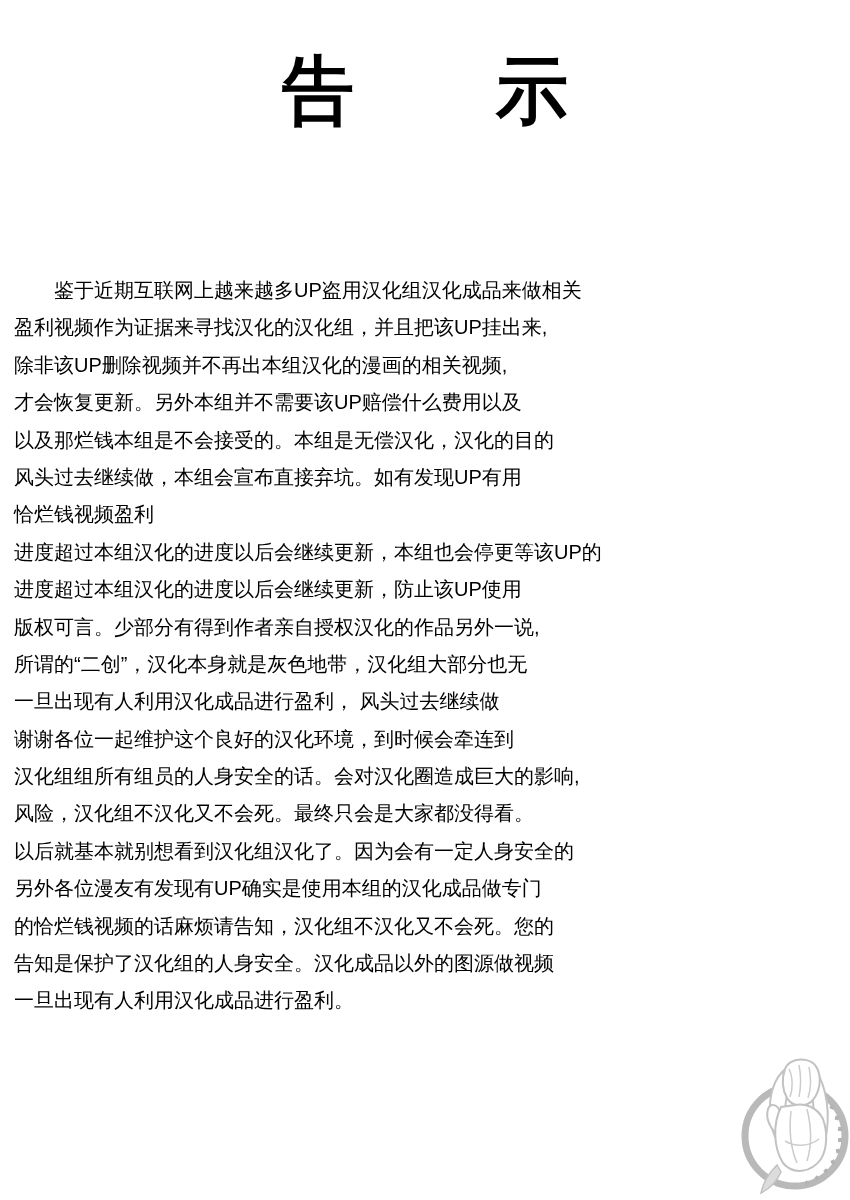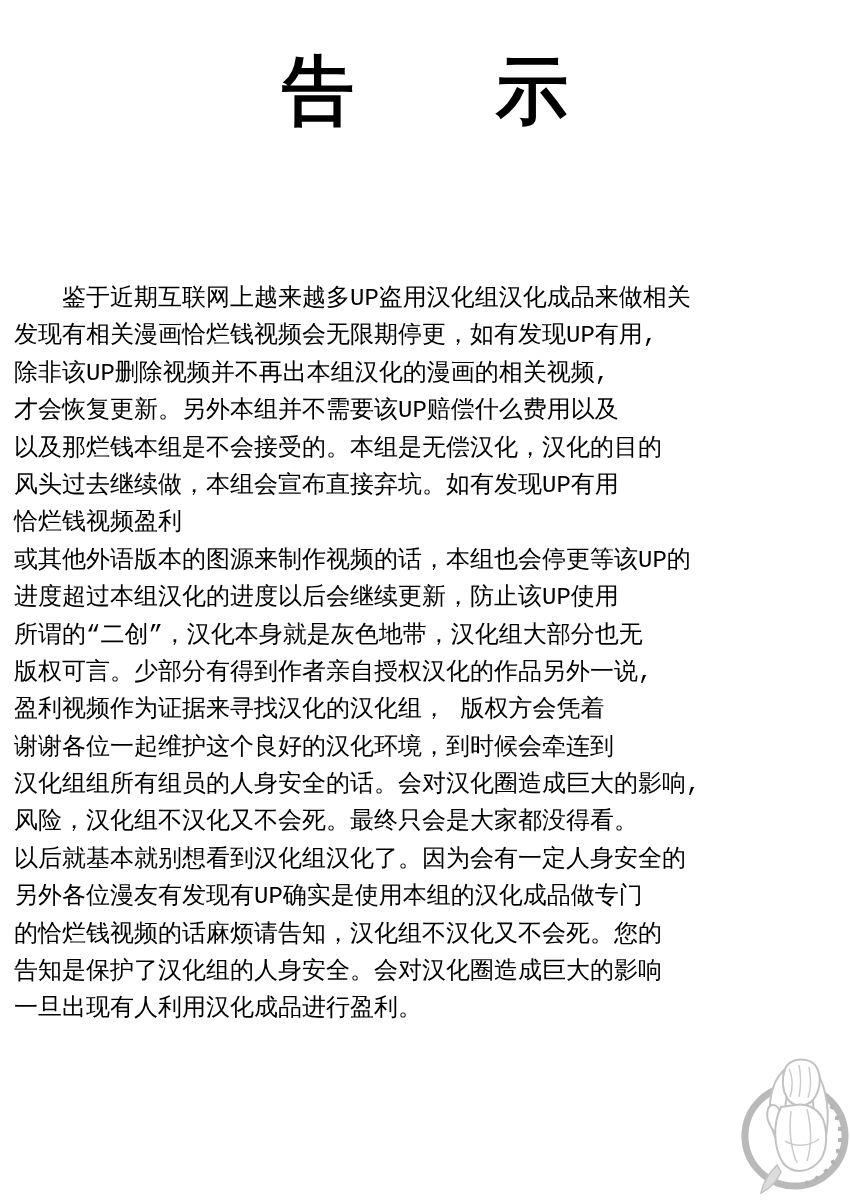--- a/index.html
+++ b/index.html
@@ -28,28 +28,27 @@
     line-height: 1;
     font-weight: bold;
     z-index: 2;
   }
   .title-row span {
     display: inline-block;
     transform: scaleY(1.02);
   }
   .notice-body {
     position: absolute;
-    top: 280px;
+    top: 272px;
     left: 14px;
     width: 836px;
-    font-size: 24px;
+    font-size: 20px;
     line-height: 37.4px;
     letter-spacing: 0px;
     z-index: 2;
-    font-family: Liberation Mono, monospace;
   }
   .notice-line {
     white-space: pre;
     height: 37.4px;
   }
   .watermark {
     position: absolute;
     left: 733px;
     top: 1045px;
     width: 122px;
@@ -93,34 +92,34 @@
     </g>
   </svg>
 
   <div class="title-row">
     <span>告</span>
     <span>示</span>
   </div>
 
   <div class="notice-body">
       <div class="notice-line">　　鉴于近期互联网上越来越多UP盗用汉化组汉化成品来做相关</div>
-      <div class="notice-line">发现有相关漫画恰烂钱视频会无限期停更，如有发现UP有用,</div>
+      <div class="notice-line">盈利视频作为证据来寻找汉化的汉化组，并且把该UP挂出来,</div>
       <div class="notice-line">除非该UP删除视频并不再出本组汉化的漫画的相关视频,</div>
       <div class="notice-line">才会恢复更新。另外本组并不需要该UP赔偿什么费用以及</div>
       <div class="notice-line">以及那烂钱本组是不会接受的。本组是无偿汉化，汉化的目的</div>
       <div class="notice-line">风头过去继续做，本组会宣布直接弃坑。如有发现UP有用</div>
       <div class="notice-line">恰烂钱视频盈利</div>
-      <div class="notice-line">或其他外语版本的图源来制作视频的话，本组也会停更等该UP的</div>
+      <div class="notice-line">进度超过本组汉化的进度以后会继续更新，本组也会停更等该UP的</div>
       <div class="notice-line">进度超过本组汉化的进度以后会继续更新，防止该UP使用</div>
+      <div class="notice-line">版权可言。少部分有得到作者亲自授权汉化的作品另外一说,</div>
       <div class="notice-line">所谓的“二创”，汉化本身就是灰色地带，汉化组大部分也无</div>
-      <div class="notice-line">版权可言。少部分有得到作者亲自授权汉化的作品另外一说,</div>
-      <div class="notice-line">盈利视频作为证据来寻找汉化的汉化组， 版权方会凭着</div>
+      <div class="notice-line">一旦出现有人利用汉化成品进行盈利， 风头过去继续做</div>
       <div class="notice-line">谢谢各位一起维护这个良好的汉化环境，到时候会牵连到</div>
       <div class="notice-line">汉化组组所有组员的人身安全的话。会对汉化圈造成巨大的影响,</div>
       <div class="notice-line">风险，汉化组不汉化又不会死。最终只会是大家都没得看。</div>
       <div class="notice-line">以后就基本就别想看到汉化组汉化了。因为会有一定人身安全的</div>
       <div class="notice-line">另外各位漫友有发现有UP确实是使用本组的汉化成品做专门</div>
       <div class="notice-line">的恰烂钱视频的话麻烦请告知，汉化组不汉化又不会死。您的</div>
-      <div class="notice-line">告知是保护了汉化组的人身安全。会对汉化圈造成巨大的影响</div>
+      <div class="notice-line">告知是保护了汉化组的人身安全。汉化成品以外的图源做视频</div>
       <div class="notice-line">一旦出现有人利用汉化成品进行盈利。</div>
     </div>
 
 </div>
 
 </body></html>

